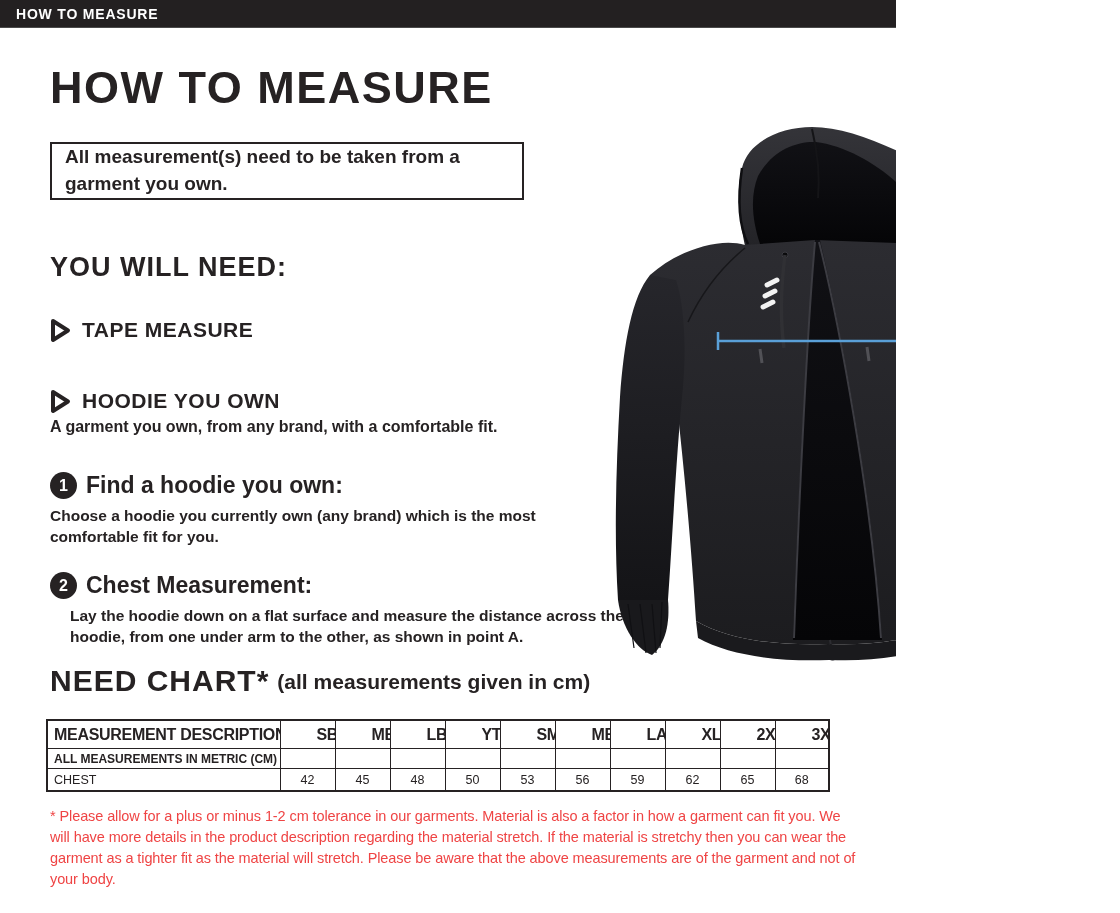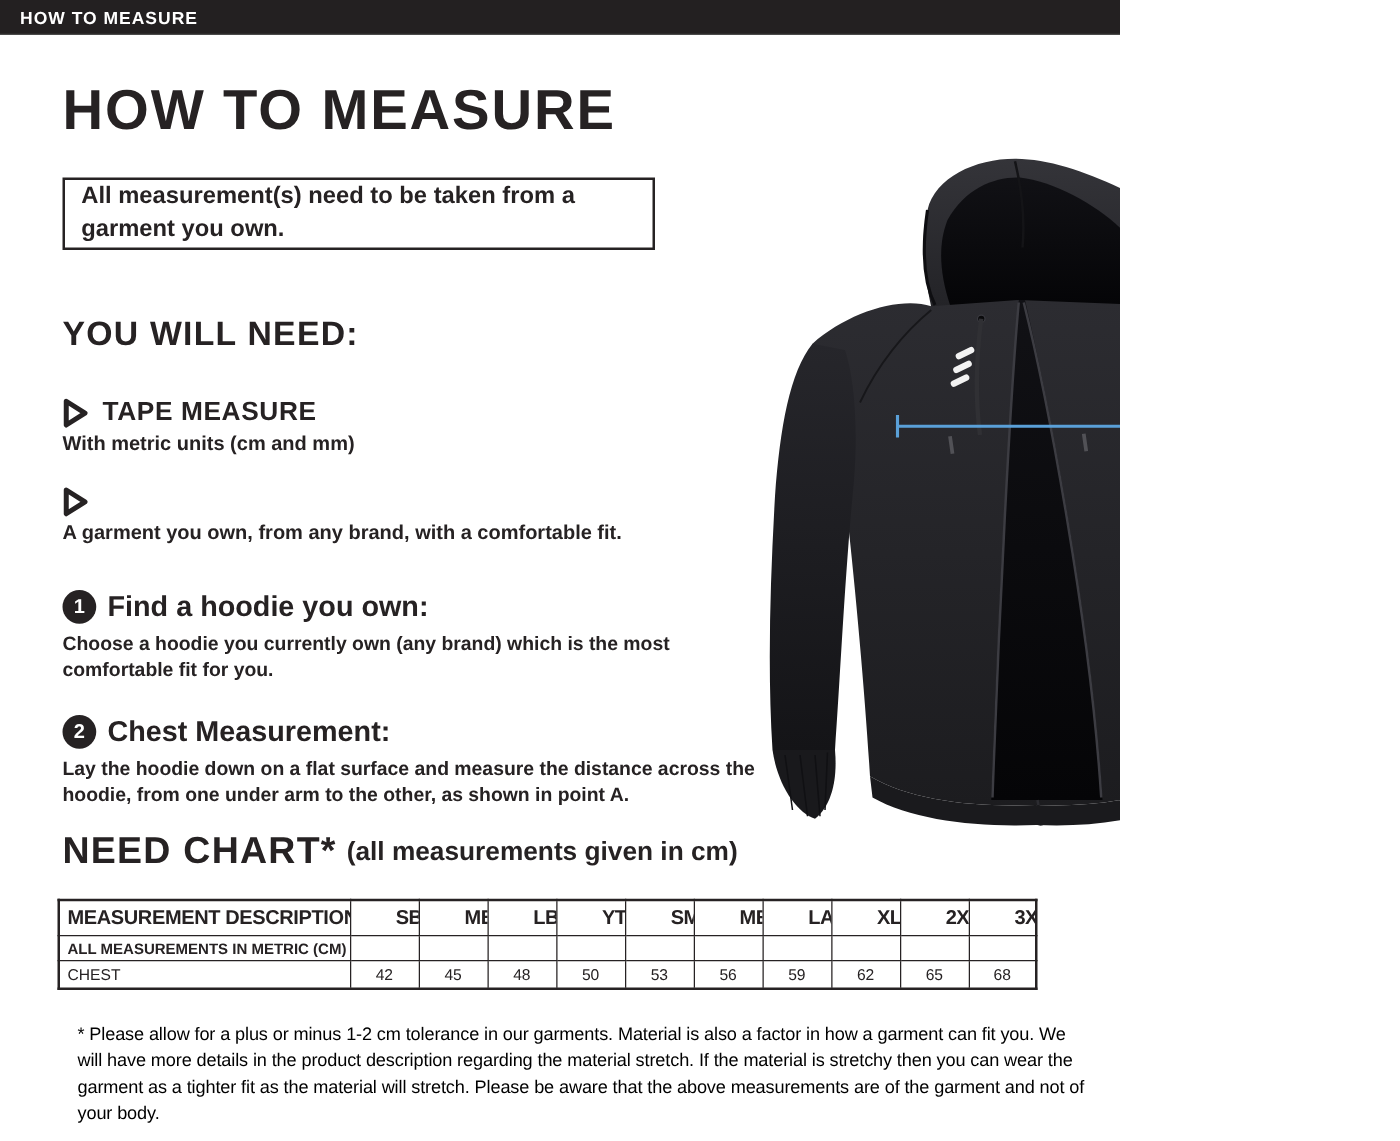--- a/index.html
+++ b/index.html
@@ -32,38 +32,38 @@
   
   .step{position:absolute;left:50px;}
   #step-0{top:472px;}
   #step-1{top:572px;}
   .step-row{display:flex;align-items:center;gap:9px;}
   .step-num{width:27px;height:27px;border-radius:50%;background:#262223;color:#fff;
             font-size:16px;font-weight:bold;display:flex;align-items:center;justify-content:center;flex:0 0 27px;}
   .step-title{font-size:23px;font-weight:bold;}
   .step-desc{font-size:15.5px;font-weight:bold;line-height:1.38;margin-top:6px;}
   #step-0 .step-desc{width:545px;}
-  #step-1 .step-desc{width:580px;}
+  #step-1 .step-desc{width:580px;margin-left:20px;}
 
   
   .sc-heading{position:absolute;left:50px;top:664px;display:flex;align-items:flex-end;gap:8px;}
   .sc-title{font-size:30px;font-weight:bold;letter-spacing:1px;}
   .sc-sub{font-size:21px;font-weight:bold;padding-bottom:4px;}
   table.size-chart{position:absolute;left:46px;top:719px;width:782px;border-collapse:collapse;
                    table-layout:fixed;border:2px solid #262223;}
   table.size-chart th,table.size-chart td{border:1px solid #262223;padding:0;text-align:center;
                    overflow:hidden;white-space:nowrap;}
   table.size-chart thead th{height:27px;font-size:16px;font-weight:bold;letter-spacing:-0.3px;padding-left:36px;}
   table.size-chart th.rowlabel,table.size-chart td.rowlabel{text-align:left;padding-left:6px;}
   tr.metric-row td{height:19px;font-size:12px;font-weight:bold;}
   tr.chest-row td{height:21px;font-size:12.5px;font-weight:normal;}
 
   
-  .footnote{position:absolute;left:50px;top:806px;width:814px;margin:12px;font-size:14.5px;
-            line-height:1.45;color:#000000;letter-spacing:-0.1px;}
+  .footnote{position:absolute;left:50px;top:806px;width:814px;margin:0;font-size:14.5px;
+            line-height:1.45;color:#ef4444;letter-spacing:-0.1px;}
 
   
   .figure{position:absolute;left:588px;top:116px;width:476px;height:580px;}
 </style>
 </head>
 <body>
 
 <div class="page">
 
   <header class="topbar">
@@ -88,28 +88,28 @@
 
   <h2 class="ywn-heading">YOU WILL NEED:</h2>
 
   <div class="need-item" id="need-0">
     <div class="need-row">
       <svg width="21" height="25" viewBox="0 0 21 25">
         <polygon points="3,3 18,12.5 3,22" fill="none" stroke="#262223" stroke-width="4" stroke-linejoin="round"></polygon>
       </svg>
       <span class="need-label">TAPE MEASURE</span>
     </div>
-    <div class="need-desc">With metric units (cm and mm)</div>
   </div>
 
   <div class="need-item" id="need-1">
     <div class="need-row">
       <svg width="21" height="25" viewBox="0 0 21 25">
         <polygon points="3,3 18,12.5 3,22" fill="none" stroke="#262223" stroke-width="4" stroke-linejoin="round"></polygon>
       </svg>
+      <span class="need-label">HOODIE YOU OWN</span>
     </div>
     <div class="need-desc">A garment you own, from any brand, with a comfortable fit.</div>
   </div>
 
   <div class="step" id="step-0">
     <div class="step-row">
       <div class="step-num">1</div>
       <div class="step-title">Find a hoodie you own:</div>
     </div>
     <div class="step-desc">Choose a hoodie you currently own (any brand) which is the most comfortable fit for you.</div>

